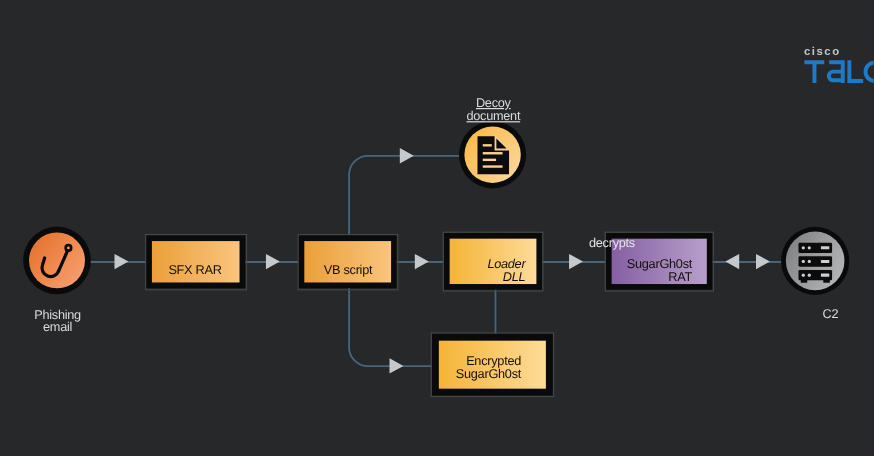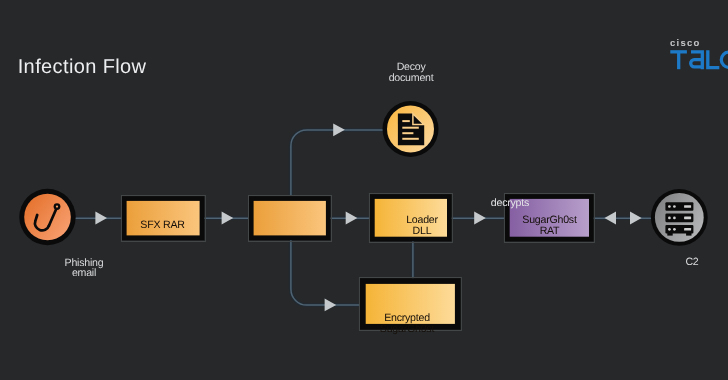--- a/index.html
+++ b/index.html
@@ -3,30 +3,29 @@
 <meta charset="utf-8">
 <style>
   html,body{margin:0;padding:0;}
   body{width:728px;height:380px;background:#26282a;overflow:hidden;
        font-family:"Liberation Sans",sans-serif;-webkit-font-smoothing:antialiased;text-rendering:geometricPrecision;}
   #stage{position:relative;width:728px;height:380px;background:#26282a;}
   .title{position:absolute;left:17.7px;top:55.9px;font-size:20px;color:#eceef0;font-weight:400;letter-spacing:.38px;}
   svg.flow{position:absolute;left:0;top:0;width:728px;height:380px;}
   .nodelabel{position:absolute;color:#dadbdd;font-size:10.6px;line-height:10.8px;text-align:center;white-space:pre;letter-spacing:-0.22px;}
   .edgelabel{position:absolute;color:#e4e5e7;font-size:10.6px;line-height:10.8px;text-align:right;white-space:pre;letter-spacing:-0.22px;}
-  .boxtext{position:absolute;color:#150f0a;font-size:10.6px;line-height:11.2px;text-align:center;white-space:pre;letter-spacing:-0.22px;
+  .boxtext{position:absolute;color:#150f0a;font-size:10.6px;line-height:11.2px;text-align:right;white-space:pre;letter-spacing:-0.22px;
            display:flex;align-items:center;justify-content:center;padding-top:16px;box-sizing:border-box;}
   .logo{position:absolute;}
 </style>
 </head>
 <body>
 
 <div id="stage">
 
-  <div class="title">Infection Flow</div>
 
   <svg class="flow" viewBox="0 0 728 380">
     <defs>
       <linearGradient id="gOrangeCircle" x1="0" y1="0.12" x2="1" y2="0.88">
         <stop offset="0" stop-color="#e4702a"></stop>
           <stop offset="1" stop-color="#f8a173"></stop>
       </linearGradient>
       <linearGradient id="gAmber" x1="0" y1="0" x2="1" y2="0">
         <stop offset="0" stop-color="#eb9f3a"></stop>
           <stop offset="1" stop-color="#fac57d"></stop>
@@ -155,30 +154,31 @@
           <rect x="684.1" y="216.6" width="7.0" height="2.6" rx="0.4"></rect>
           <circle cx="669.4" cy="229.3" r="1.35"></circle>
             <circle cx="674.4" cy="229.3" r="1.35"></circle>
           <rect x="684.1" y="228.0" width="7.0" height="2.6" rx="0.4"></rect>
         </g>
       </g>
     </g>
   </svg>
 
   <div class="boxtext" style="left:121px;top:196px;width:83px;height:44px;">SFX RAR</div>
-  <div class="boxtext" style="left:370px;top:194px;width:104px;height:48px;">Loader
+  <div class="boxtext" style="left:249px;top:196px;width:82px;height:44px;">VB script</div>
+  <div class="boxtext" style="left:370px;top:194px;width:104px;height:48px;font-style:italic;">Loader
 DLL</div>
-  <div class="boxtext" style="left:360px;top:290px;width:94px;height:52px;">Encrypted
+  <div class="boxtext" style="left:360px;top:273px;width:94px;height:52px;">Encrypted
 SugarGh0st</div>
   <div class="boxtext" style="left:505px;top:194px;width:89px;height:48px;">SugarGh0st
 RAT</div>
 
-  <div class="nodelabel" style="left:0px;top:257.5px;width:96px;padding-left:36px;">Phishing
+  <div class="nodelabel" style="left:0px;top:257.5px;width:96px;">Phishing
 email</div>
-  <div class="nodelabel" style="left:363.1px;top:62px;width:96px;">Decoy
+  <div class="nodelabel" style="left:363.1px;top:81px;width:96px;text-decoration:underline;">Decoy
 document</div>
   <div class="nodelabel" style="left:644px;top:257.2px;width:96px;">C2</div>
   <div class="edgelabel" style="left:429.1px;top:198px;width:100px;">decrypts</div>
 
   <div class="logo" style="left:620px;top:30px;width:96px;height:44px;margin-left:44px;">
     <div style="position:absolute;left:6px;top:7.5px;font-size:9.5px;font-weight:bold;letter-spacing:1.25px;color:#c3c5c7;">cisco</div>
     <svg style="position:absolute;left:4px;top:18px;" width="94" height="24" viewBox="624 48 94 24">
       <g fill="none" stroke="#1d7ac9" stroke-width="3.3" stroke-linecap="butt" stroke-linejoin="miter">
 
         <path d="M626.3 51.85 H642.9"></path>

